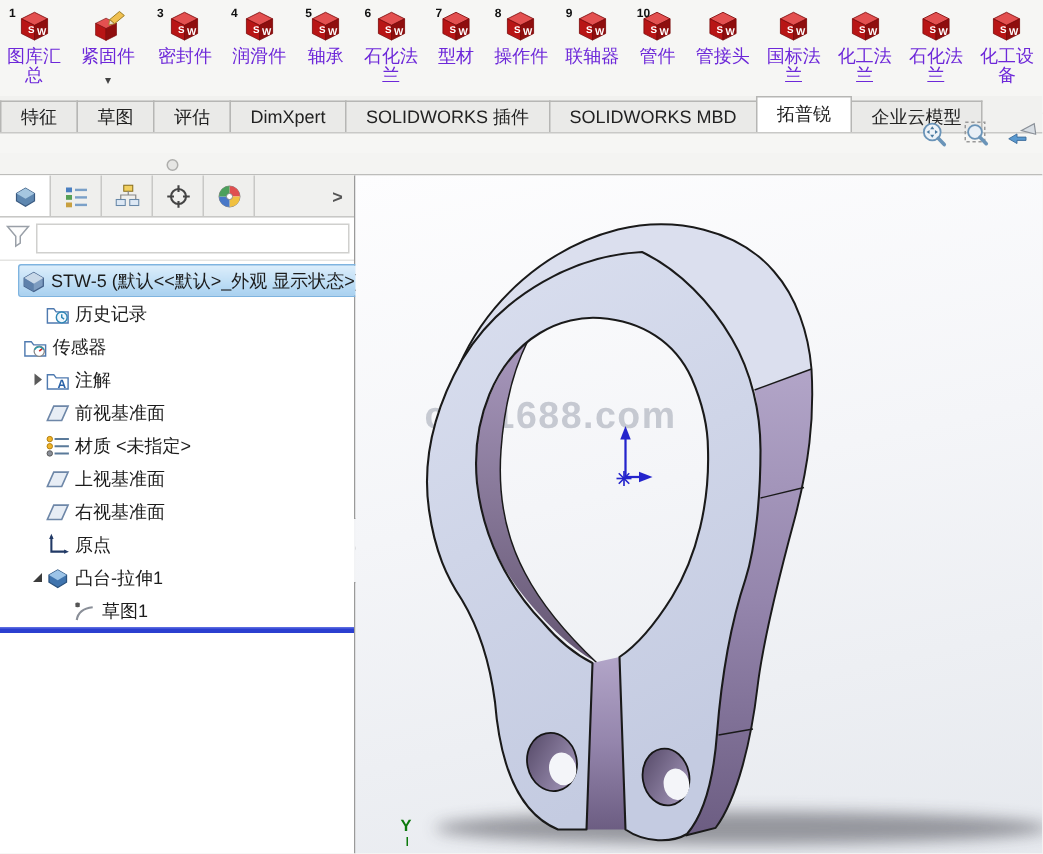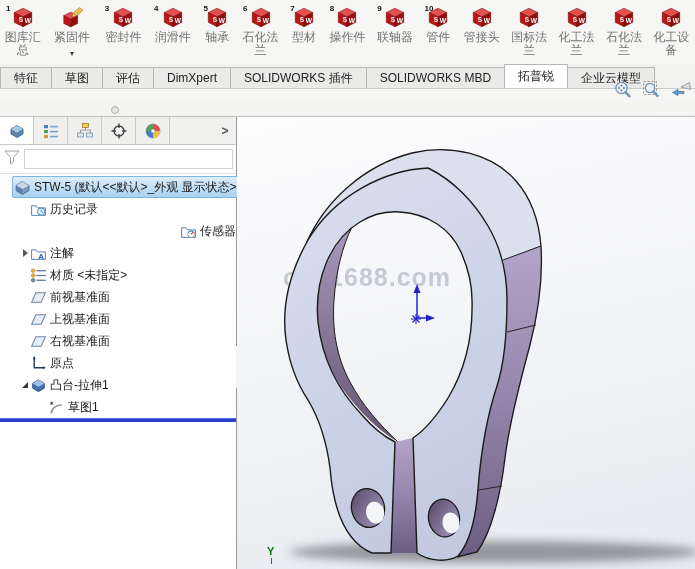--- a/index.html
+++ b/index.html
@@ -6,21 +6,21 @@
     font-family:"Liberation Sans","DejaVu Sans",sans-serif;background:#f6f6f4;}
   .app{position:relative;width:695px;height:569px;}
 
   
   .lib-toolbar{position:absolute;left:0;top:0;width:695px;height:76px;
     background:#f6f6f4;border-bottom:1px solid #dadad8;display:flex;align-items:flex-start;padding-top:4px;box-sizing:border-box;}
   .lib-item{position:relative;display:flex;flex-direction:column;align-items:center;
     padding-top:2px;cursor:default;}
   .lib-item .nbadge{position:absolute;left:6px;top:0;font-size:8px;font-weight:bold;color:#111;}
   .lib-item .icn{width:24px;height:24px;}
-  .lib-item .lbl{font-size:12px;line-height:13px;color:#737373;text-align:center;margin-top:1px;}
+  .lib-item .lbl{font-size:12px;line-height:13px;color:#6d28d9;text-align:center;margin-top:1px;}
   .lib-item .fly{font-size:8px;color:#444;line-height:8px;margin-top:6px;}
 
   
   .ribbon{position:absolute;left:0;top:64px;width:695px;height:24px;background:#f1f1ef;
     border-bottom:1px solid #c9c9c7;display:flex;align-items:flex-end;}
   .rtab{height:20px;margin-top:3px;display:flex;align-items:center;padding:0 13px;
     font-size:12px;color:#222;background:#eaeae8;border:1px solid #b6b6b4;border-bottom:none;margin-right:-1px;}
   .rtab.active{background:#ffffff;height:23px;margin-top:0;position:relative;z-index:2;}
   .headsup{position:absolute;right:4px;top:80px;display:flex;gap:9px;align-items:center;}
   .hicon{width:20px;height:20px;}
@@ -343,21 +343,21 @@
             <span class="exp"></span>
             <span class="hl">
               <span class="ticn"><svg viewBox="0 0 16 16">
                   <path d="M1.5 4.5 h4 l1.5 2 h7.5 v7 h-13 Z" fill="#fff" stroke="#4f7ab0" stroke-width="0.9"></path>
                   <circle cx="10.5" cy="10" r="3.4" fill="#eef6fc" stroke="#2e86b5" stroke-width="0.9"></circle>
                   <path d="M10.5 8 v2 l1.5 1" stroke="#2e86b5" stroke-width="0.9" fill="none"></path>
                 </svg></span>
               <span>历史记录</span>
             </span>
           </div>
-          <div class="trow" style="padding-left: 5px; justify-content: flex-end;">
+          <div class="trow" style="padding-left: 5px;">
             <span class="exp"></span>
             <span class="hl">
               <span class="ticn"><svg viewBox="0 0 16 16">
                   <path d="M1.5 4.5 h4 l1.5 2 h7.5 v7 h-13 Z" fill="#fff" stroke="#4f7ab0" stroke-width="0.9"></path>
                   <circle cx="10.5" cy="10.5" r="3.2" fill="#fff" stroke="#888" stroke-width="0.8"></circle>
                   <path d="M10.5 10.5 L12.4 8.9" stroke="#c22" stroke-width="1"></path>
                   <path d="M7.6 9.6 a3.2 3.2 0 0 1 5.8 0" fill="none" stroke="#2a9aa8" stroke-width="0.9"></path>
                 </svg></span>
               <span>传感器</span>
             </span>
@@ -365,45 +365,45 @@
           <div class="trow" style="padding-left: 20px;">
             <span class="exp">
               <span class="exp-c"></span>
             </span>
             <span class="hl">
               <span class="ticn"><svg viewBox="0 0 16 16">
                   <path d="M1.5 4.5 h4 l1.5 2 h7.5 v7 h-13 Z" fill="#fff" stroke="#4f7ab0" stroke-width="0.9"></path>
                   <text x="10.5" y="13" font-size="7.5" font-weight="bold" fill="#2a62a8" text-anchor="middle" font-family="sans-serif">A</text>
                 </svg></span>
               <span>注解</span>
+            </span>
+          </div>
+          <div class="trow" style="padding-left: 20px;">
+            <span class="exp"></span>
+            <span class="hl">
+              <span class="ticn"><svg viewBox="0 0 16 16">
+                  <path d="M1.5 12.5 L5.5 3.5 L14.5 3.5 L10.5 12.5 Z" fill="rgba(160,185,215,0.25)" stroke="#6e87a8" stroke-width="1"></path>
+                </svg></span>
+              <span>前视基准面</span>
             </span>
           </div>
           <div class="trow" style="padding-left: 20px;">
             <span class="exp"></span>
             <span class="hl">
               <span class="ticn"><svg viewBox="0 0 16 16">
                   <g stroke="#5a7a9a" stroke-width="1.2">
                     <line x1="6" y1="3.5" x2="15" y2="3.5"></line>
                     <line x1="6" y1="8" x2="15" y2="8"></line>
                     <line x1="6" y1="12.5" x2="15" y2="12.5"></line>
                   </g>
                   <circle cx="3" cy="3.5" r="1.7" fill="#f0b429" stroke="#b07d0e" stroke-width="0.6"></circle>
                   <circle cx="3" cy="8" r="1.7" fill="#f0b429" stroke="#b07d0e" stroke-width="0.6"></circle>
                   <circle cx="3" cy="12.5" r="1.7" fill="#8a8f98" stroke="#555" stroke-width="0.6"></circle>
                 </svg></span>
               <span>材质 &lt;未指定&gt;</span>
-            </span>
-          </div>
-          <div class="trow" style="padding-left: 20px;">
-            <span class="exp"></span>
-            <span class="hl">
-              <span class="ticn"><svg viewBox="0 0 16 16">
-                  <path d="M1.5 12.5 L5.5 3.5 L14.5 3.5 L10.5 12.5 Z" fill="rgba(160,185,215,0.25)" stroke="#6e87a8" stroke-width="1"></path>
-                </svg></span>
-              <span>前视基准面</span>
             </span>
           </div>
           <div class="trow" style="padding-left: 20px;">
             <span class="exp"></span>
             <span class="hl">
               <span class="ticn"><svg viewBox="0 0 16 16">
                   <path d="M1.5 12.5 L5.5 3.5 L14.5 3.5 L10.5 12.5 Z" fill="rgba(160,185,215,0.25)" stroke="#6e87a8" stroke-width="1"></path>
                 </svg></span>
               <span>上视基准面</span>
             </span>

